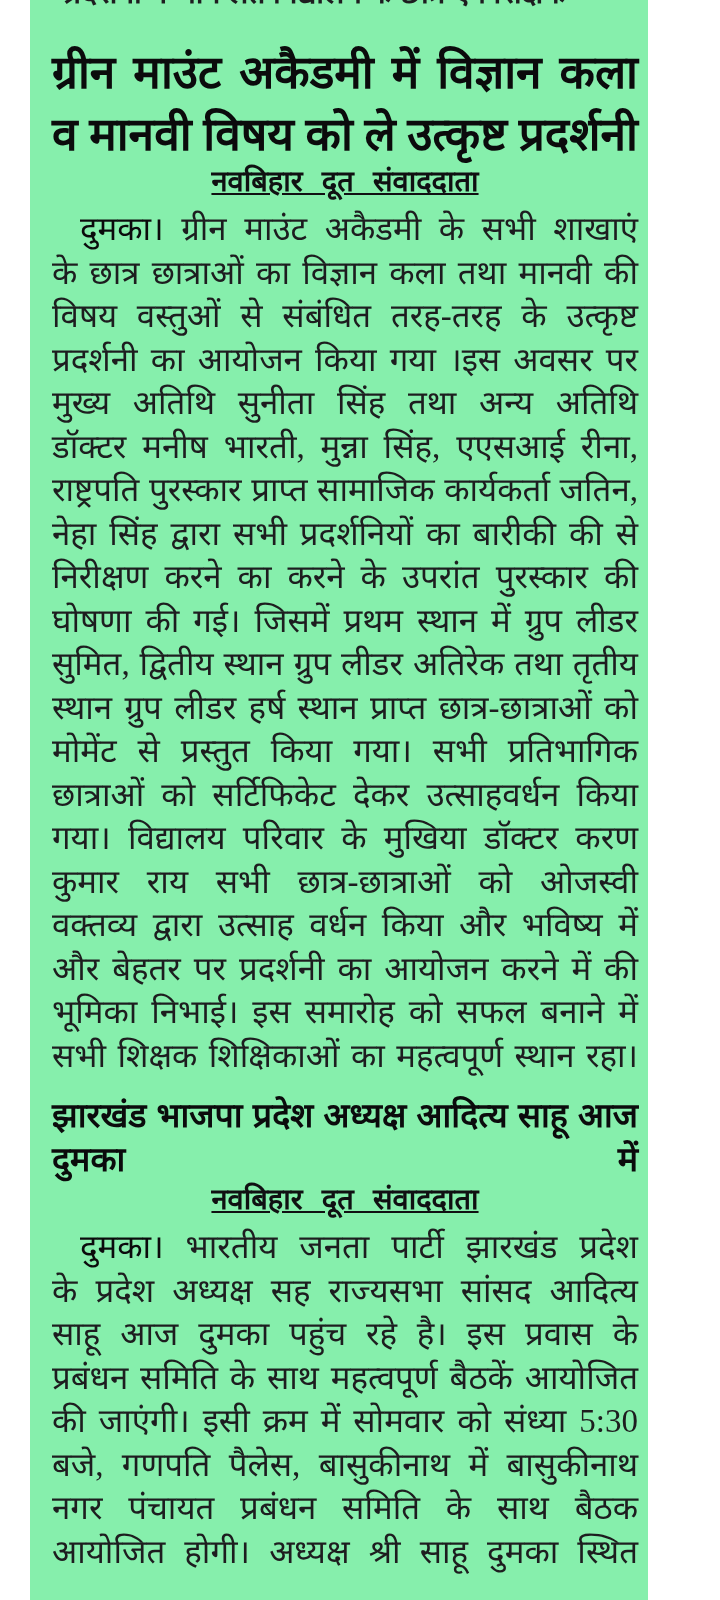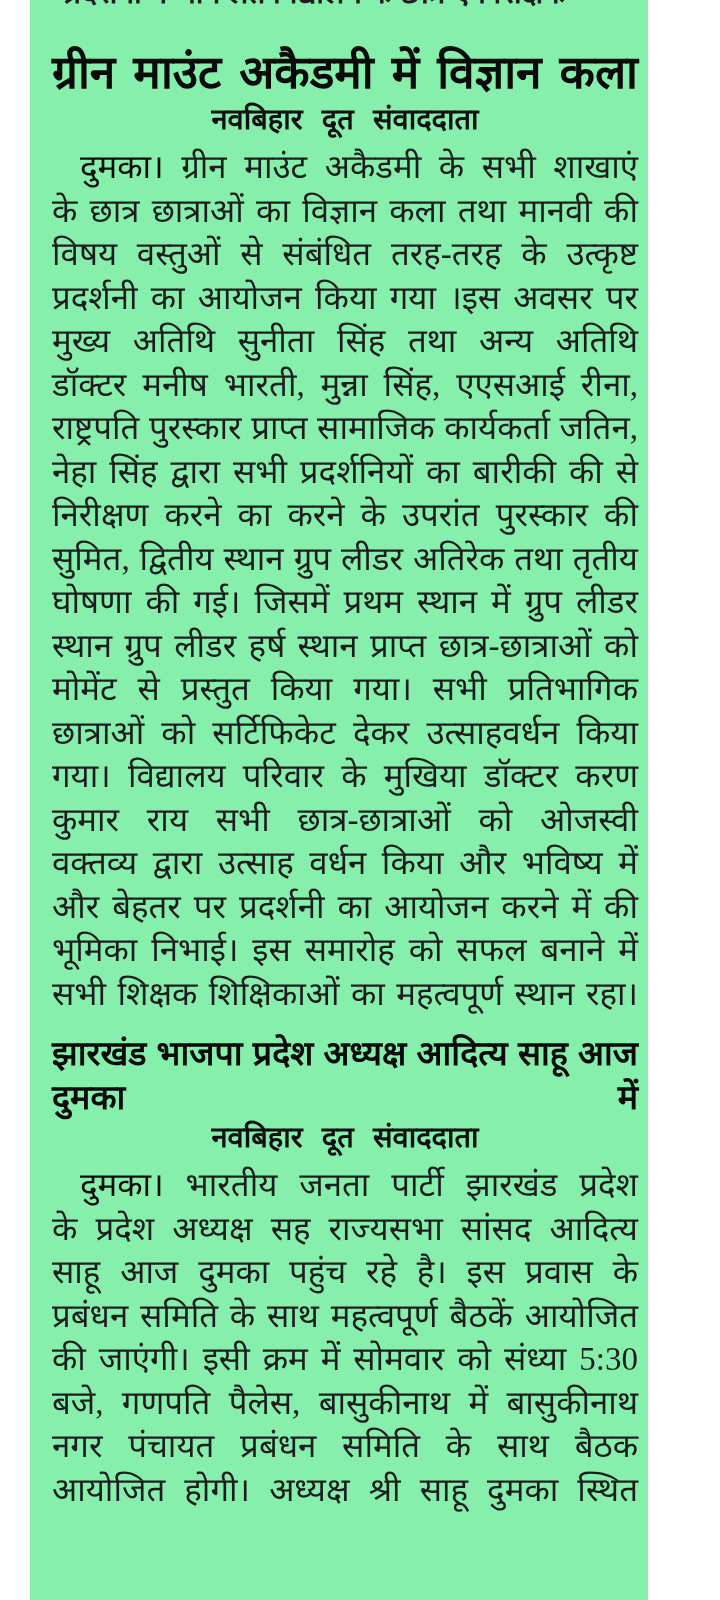--- a/index.html
+++ b/index.html
@@ -45,20 +45,21 @@
     text-align: justify;
     text-align-last: justify;
   }
   .byline {
     font-size: 29px;
     line-height: 30px;
     font-weight: 700;
     color: #101012;
     text-align: center;
     word-spacing: 12px;
+    text-decoration: underline;
   }
   .byline1 { margin-top: 0; }
   .body-block { margin-top: 12px; }
 
   .line {
     font-size: 33px;
     line-height: 43.5px;
     color: #1d1d1f;
     text-align: justify;
     text-align-last: justify;
@@ -85,39 +86,40 @@
 
 <div class="paper">
   <div class="content">
 
     <div class="clipped-top">
       <span class="clipped-top-text">प्रदर्शनी में भाग लेते विद्यालय के छात्र एवं शिक्षक</span>
     </div>
 
     <div class="headline1">
       <div class="hl">ग्रीन माउंट अकैडमी में विज्ञान कला</div>
+      <div class="hl">व मानवी विषय को ले उत्कृष्ट प्रदर्शनी</div>
     </div>
 
     <div class="byline byline1">नवबिहार दूत संवाददाता</div>
 
     <div class="body-block">
       <div class="line first-line">
         <span class="dateline">दुमका।</span><span> ग्रीन माउंट अकैडमी के सभी शाखाएं</span>
       </div>
       <div>
           <div class="line">के छात्र छात्राओं का विज्ञान कला तथा मानवी की</div>
           <div class="line">विषय वस्तुओं से संबंधित तरह-तरह के उत्कृष्ट</div>
           <div class="line">प्रदर्शनी का आयोजन किया गया ।इस अवसर पर</div>
           <div class="line">मुख्य अतिथि सुनीता सिंह तथा अन्य अतिथि</div>
           <div class="line">डॉक्टर मनीष भारती, मुन्ना सिंह, एएसआई रीना,</div>
           <div class="line">राष्ट्रपति पुरस्कार प्राप्त सामाजिक कार्यकर्ता जतिन,</div>
           <div class="line">नेहा सिंह द्वारा सभी प्रदर्शनियों का बारीकी की से</div>
           <div class="line">निरीक्षण करने का करने के उपरांत पुरस्कार की</div>
+          <div class="line">घोषणा की गई। जिसमें प्रथम स्थान में ग्रुप लीडर</div>
           <div class="line">सुमित, द्वितीय स्थान ग्रुप लीडर अतिरेक तथा तृतीय</div>
-          <div class="line">घोषणा की गई। जिसमें प्रथम स्थान में ग्रुप लीडर</div>
           <div class="line">स्थान ग्रुप लीडर हर्ष स्थान प्राप्त छात्र-छात्राओं को</div>
           <div class="line">मोमेंट से प्रस्तुत किया गया। सभी प्रतिभागिक</div>
           <div class="line">छात्राओं को सर्टिफिकेट देकर उत्साहवर्धन किया</div>
           <div class="line">गया। विद्यालय परिवार के मुखिया डॉक्टर करण</div>
           <div class="line">कुमार राय सभी छात्र-छात्राओं को ओजस्वी</div>
           <div class="line">वक्तव्य द्वारा उत्साह वर्धन किया और भविष्य में</div>
           <div class="line">और बेहतर पर प्रदर्शनी का आयोजन करने में की</div>
           <div class="line">भूमिका निभाई। इस समारोह को सफल बनाने में</div>
           <div class="line">सभी शिक्षक शिक्षिकाओं का महत्वपूर्ण स्थान रहा।</div>
         </div>

